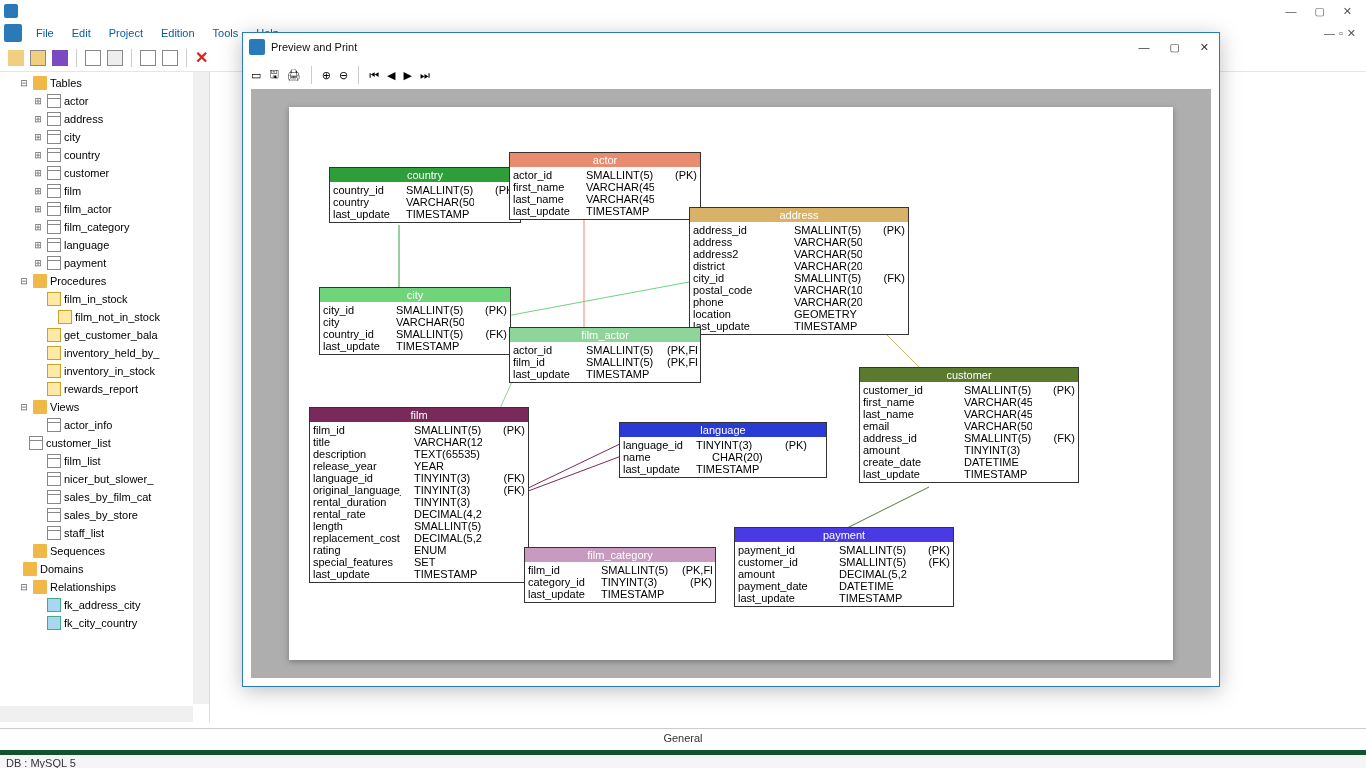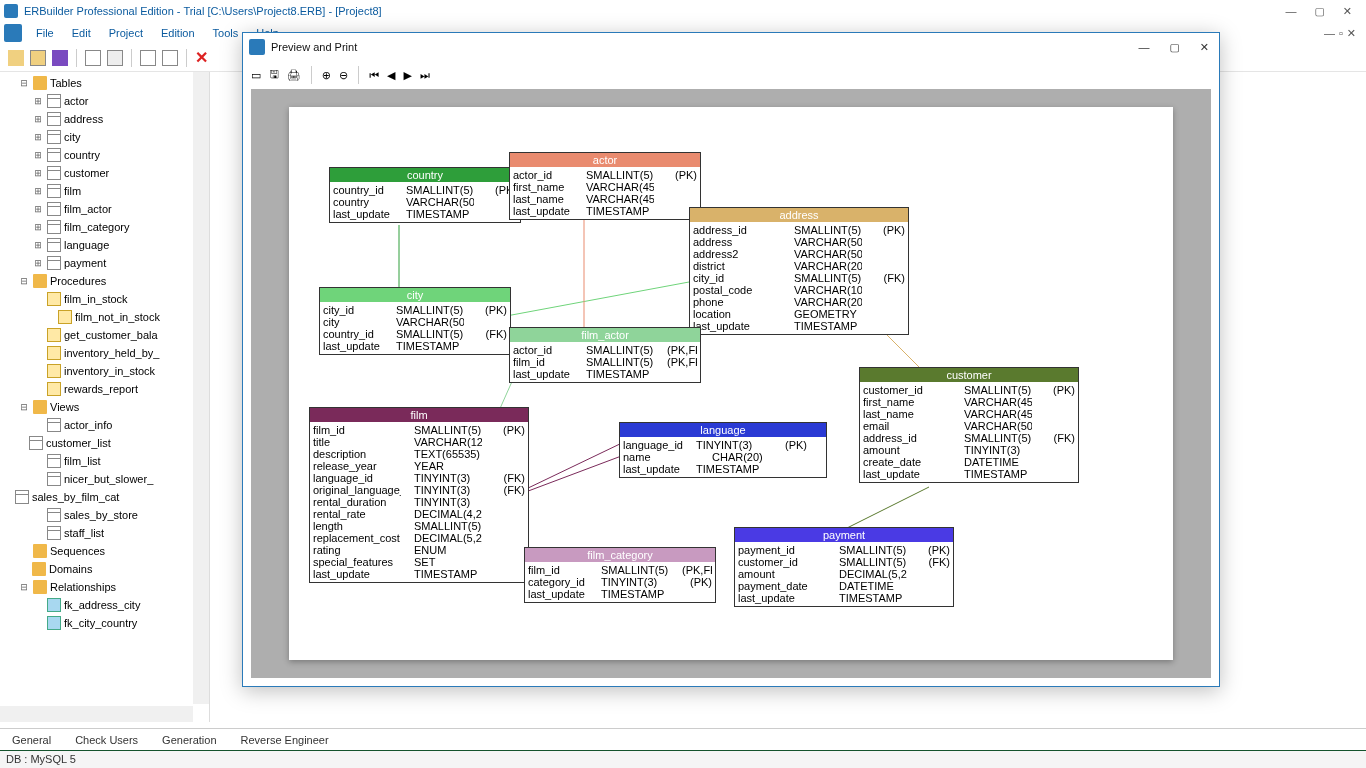--- a/index.html
+++ b/index.html
@@ -46,30 +46,29 @@
 .entity { position: absolute; border: 1px solid #333; font-size: 10px; background: #fff; }
 .entity .hdr { text-align: center; color: #fff; padding: 1px 0; font-size: 11px; }
 .entity .cols { padding: 2px 3px; }
 .entity .row { display: flex; white-space: nowrap; line-height: 12px; gap: 13px; }
 .entity .c1 { width: 74px; overflow: hidden; }
 .entity .c2 { width: 68px; overflow: hidden; }
 .entity .c3 { width: 30px; text-align: right; overflow: hidden; }
 
 svg.rel { position: absolute; inset: 0; pointer-events: none; }
 
-.tabs-bottom { position: absolute; left: 0; right: 0; bottom: 18px; height: 22px; border-top: 1px solid #ccc; display: flex; align-items: center; }
+.tabs-bottom { position: absolute; left: 0; right: 0; bottom: 18px; height: 22px; border-top: 1px solid #ccc; display: flex; align-items: center; flex-direction: column; }
 .tabs-bottom span { padding: 3px 12px; color: #333; }
-.status-bar { position: absolute; left: 0; right: 0; bottom: 0; height: 18px; background: #f5f5f5; padding: 2px 6px; color: #333; border-top: 1px solid #14532d; }
+.status-bar { position: absolute; left: 0; right: 0; bottom: 0; height: 18px; background: #f5f5f5; padding: 2px 6px; color: #333; border-top: 5px solid #14532d; }
 </style>
 </head>
 <body>
 
 <div class="title-bar">
   <span class="icon-sq"></span>
-  <span>ERBuilder Professional Edition  - Trial [C:\Users\Project8.ERB] - [Project8]</span>
   <div class="wnd-controls">
     <span>—</span>
     <span>▢</span>
     <span>✕</span>
   </div>
 </div>
 
 <div class="menu-bar">
   <span class="logo"></span>
   <span class="item">File</span>
@@ -210,41 +209,41 @@
         <div class="tree-node" style="padding-left: 32px;">
           <span class="exp"></span>
           <span class="ico ico-table"></span>
           <span>film_list</span>
         </div>
         <div class="tree-node" style="padding-left: 32px;">
           <span class="exp"></span>
           <span class="ico ico-table"></span>
           <span>nicer_but_slower_</span>
         </div>
-        <div class="tree-node" style=" text-align: right;">
+        <div class="tree-node" style="padding-left: 32px; text-align: right;">
           <span class="exp"></span>
           <span class="ico ico-table"></span>
           <span>sales_by_film_cat</span>
         </div>
         <div class="tree-node" style="padding-left: 32px;">
           <span class="exp"></span>
           <span class="ico ico-table"></span>
           <span>sales_by_store</span>
         </div>
         <div class="tree-node" style="padding-left: 32px;">
           <span class="exp"></span>
           <span class="ico ico-table"></span>
           <span>staff_list</span>
         </div>
         <div class="tree-node" style="padding-left: 18px;">
           <span class="exp"></span>
           <span class="ico ico-folder"></span>
           <span>Sequences</span>
         </div>
-        <div class="tree-node" style="padding-left: 8px; margin-left: 9px;">
+        <div class="tree-node" style="padding-left: 8px;">
           <span class="exp"></span>
           <span class="ico ico-folder"></span>
           <span>Domains</span>
         </div>
         <div class="tree-node" style="padding-left: 18px;">
           <span class="exp">⊟</span>
           <span class="ico ico-folder"></span>
           <span>Relationships</span>
         </div>
         <div class="tree-node" style="padding-left: 32px;">

